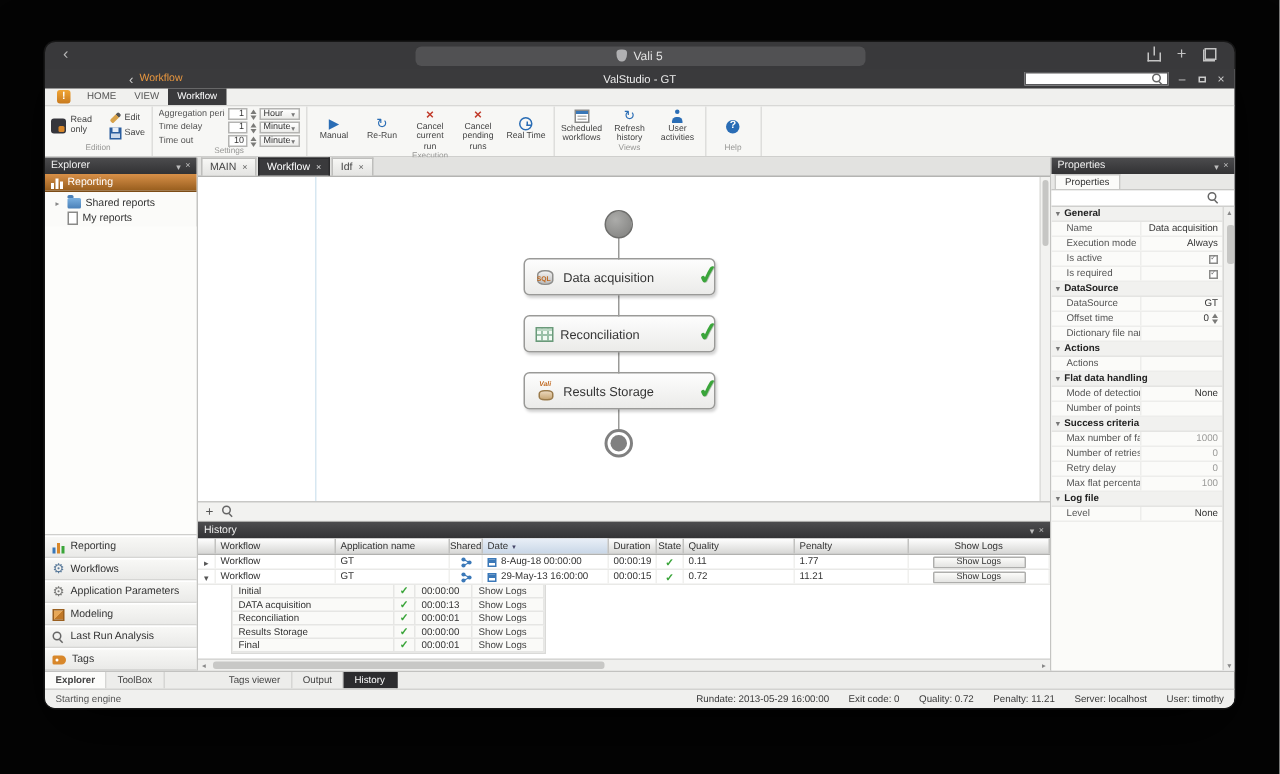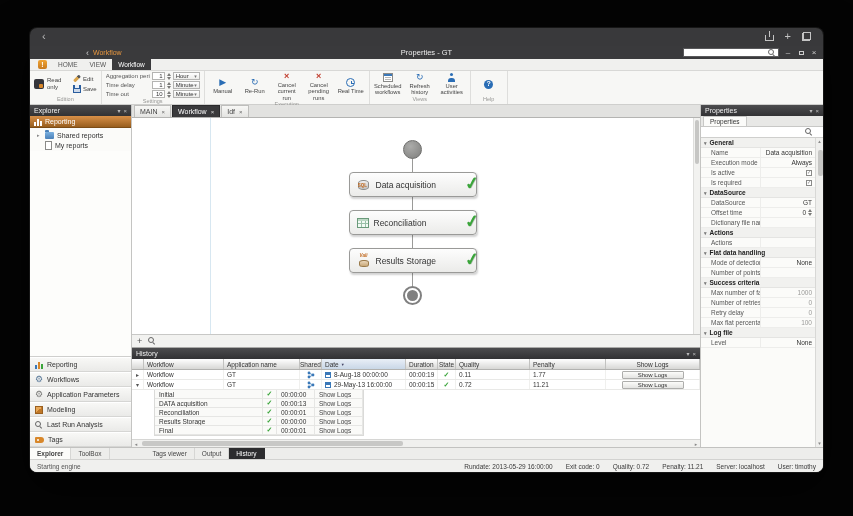--- a/index.html
+++ b/index.html
@@ -209,35 +209,39 @@
   .sb-items { margin-left:auto; display:flex; gap:13px; color:#3a3a3a; white-space:nowrap; }
 </style>
 </head>
 <body>
 
 <div class="stage">
 <div class="window">
 
   <div class="browser-bar">
     <span class="bb-back">‹</span>
+    <div class="address">
+      <span class="i-shield"></span>
+      <span>Vali 5</span>
+    </div>
     <div class="bb-actions">
       <span class="i-share"></span>
       <span class="bb-plus">+</span>
       <span class="i-tabs"></span>
     </div>
   </div>
 
   <div class="app">
 
     <div class="titlebar">
       <div class="tb-left">
         <span class="tb-back">‹</span>
         <span class="tb-qa">Workflow</span>
       </div>
-      <div class="tb-title">Properties - GT</div>
+      <div class="tb-title">ValStudio - GT</div>
       <div class="tb-right">
         <div class="tb-search">
           <span class="mag"></span>
         </div>
         <span class="wc">–</span>
         <span class="wc"><span class="maxbox"></span></span>
         <span class="wc">×</span>
       </div>
     </div>
 

